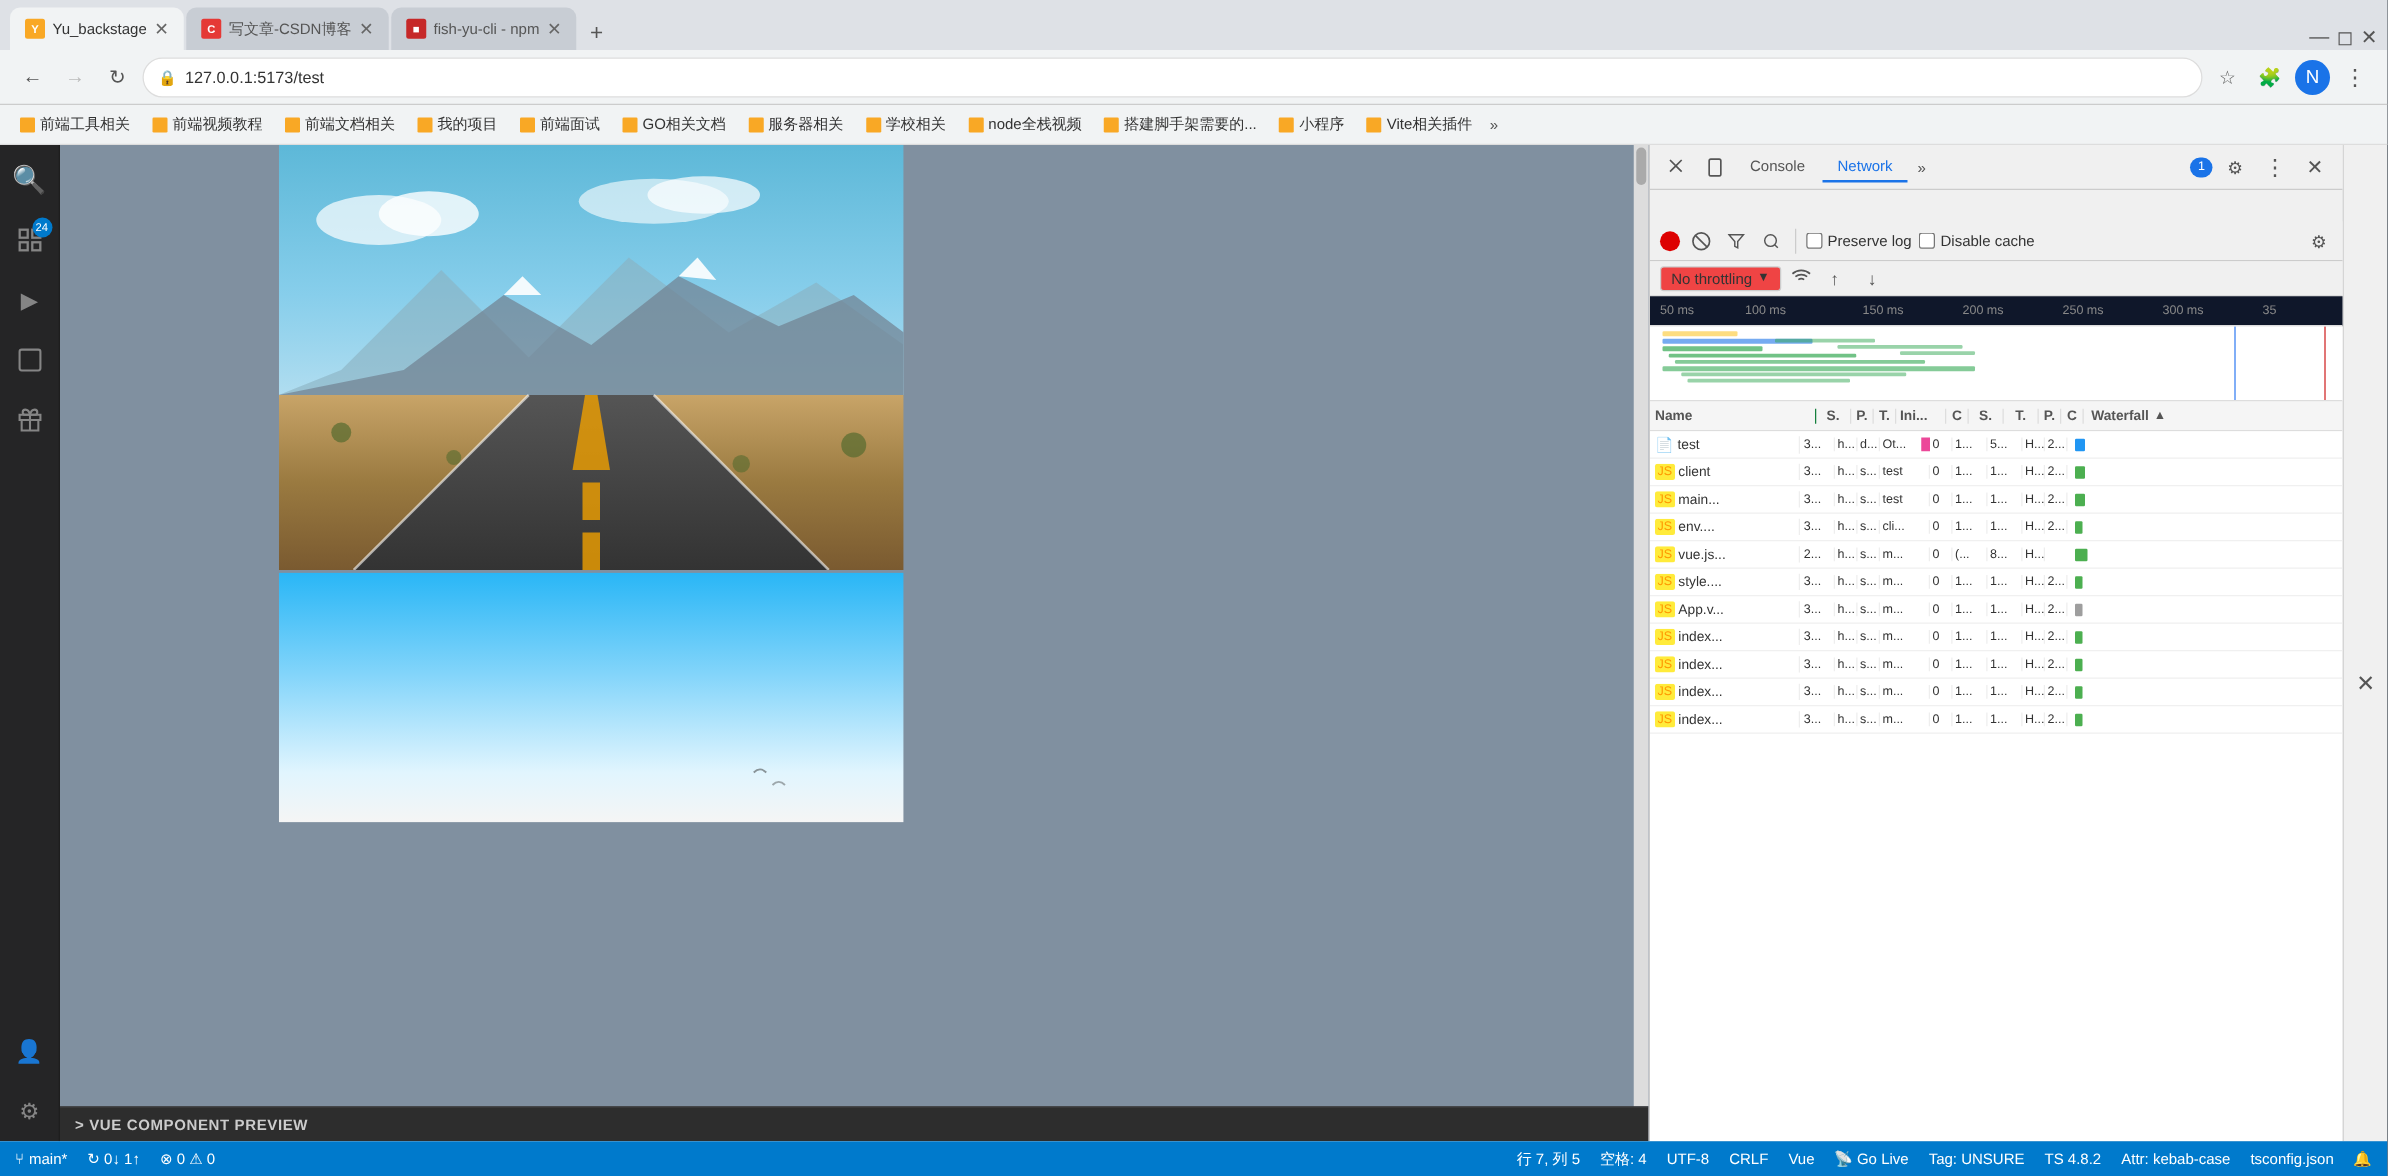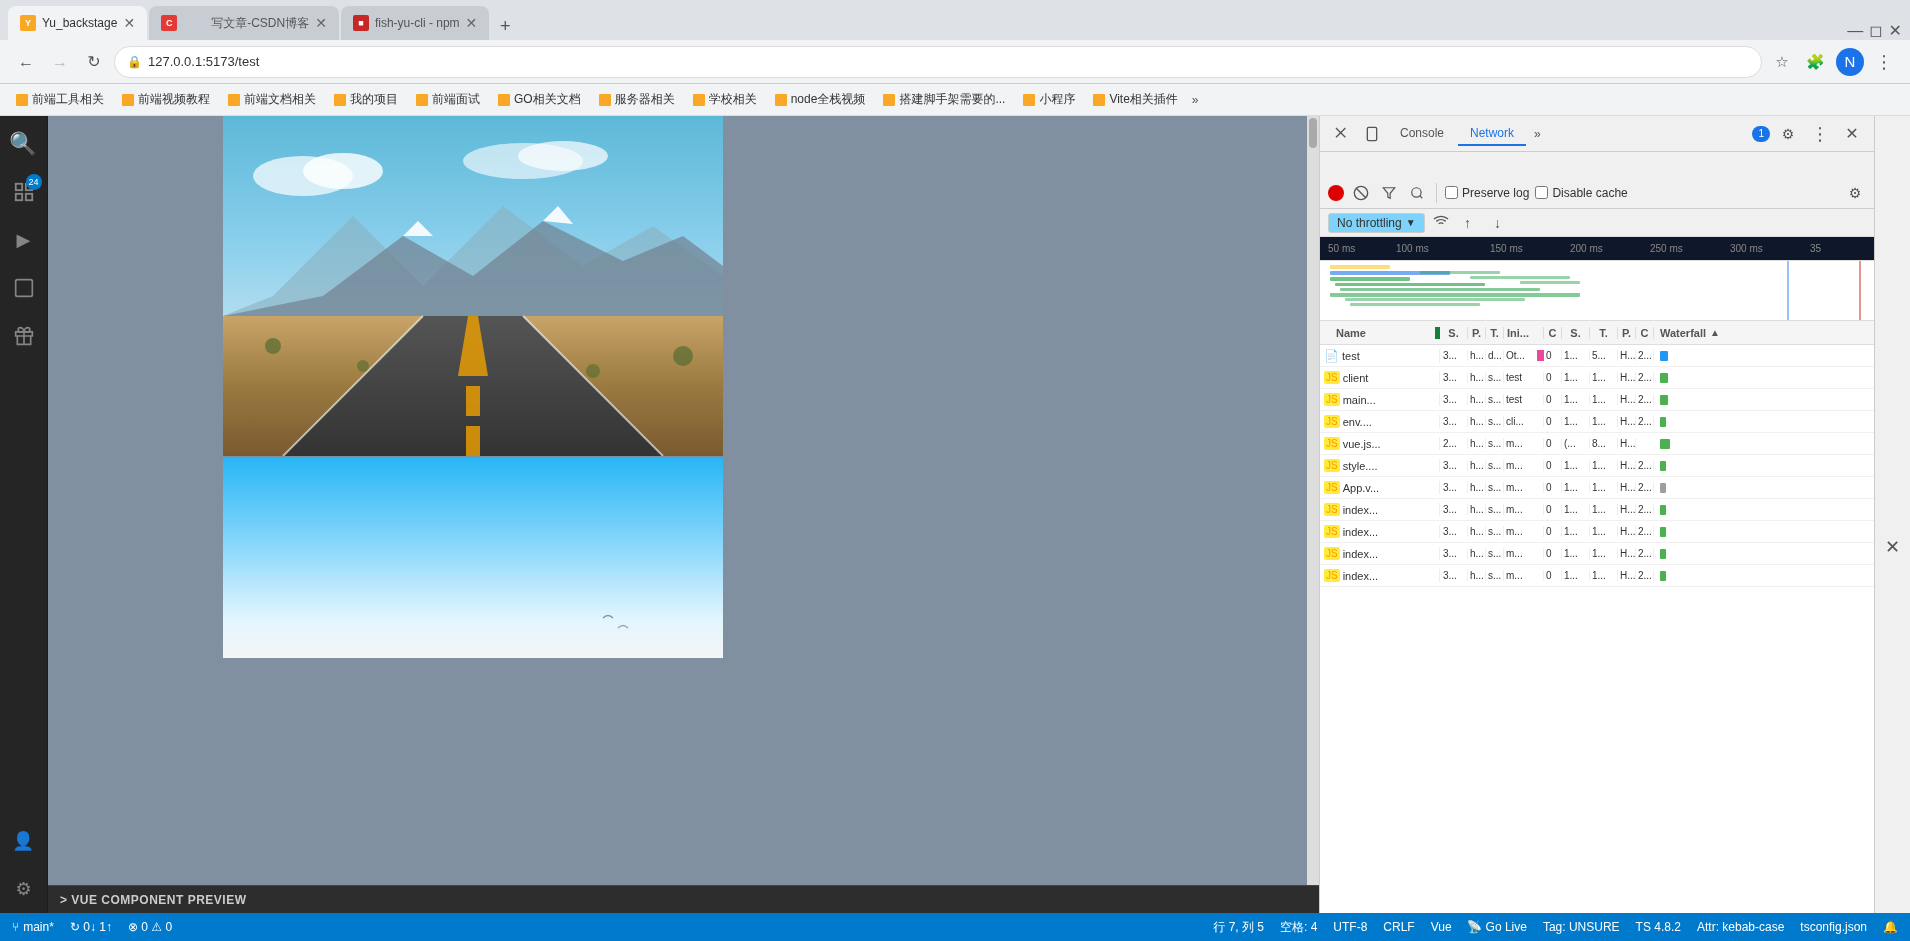--- a/index.html
+++ b/index.html
@@ -13,21 +13,21 @@
   <div style="display:flex; align-items:flex-end; height:40px; background:#dee1e6; padding: 6px 8px 0 8px; gap:2px;">
 
     <div style="display:flex; align-items:center; height:34px; padding:0 12px; border-radius:8px 8px 0 0; background:#f1f3f4; font-size:12px; color:#333; gap:6px; max-width:200px; cursor:pointer;">
       <span style="width:16px;height:16px;background:#f9a825;border-radius:2px;display:flex;align-items:center;justify-content:center;font-size:9px;color:#fff;font-weight:bold;">Y</span>
       <span style="flex:1;white-space:nowrap;overflow:hidden;text-overflow:ellipsis;">Yu_backstage</span>
       <span style="font-size:14px;color:#666;cursor:pointer;">✕</span>
     </div>
 
     <div style="display:flex; align-items:center; height:34px; padding:0 12px; border-radius:8px 8px 0 0; background:#c8cdd4; font-size:12px; color:#555; gap:6px; max-width:200px; cursor:pointer;">
       <span style="width:16px;height:16px;background:#e53935;border-radius:2px;display:flex;align-items:center;justify-content:center;font-size:9px;color:#fff;font-weight:bold;">C</span>
-      <span style="flex:1;white-space:nowrap;overflow:hidden;text-overflow:ellipsis;margin-left:28px;">写文章-CSDN博客</span>
+      <span style="flex:1;white-space:nowrap;overflow:hidden;text-overflow:ellipsis;">写文章-CSDN博客</span>
       <span style="font-size:14px;color:#666;cursor:pointer;">✕</span>
     </div>
 
     <div style="display:flex; align-items:center; height:34px; padding:0 12px; border-radius:8px 8px 0 0; background:#c8cdd4; font-size:12px; color:#555; gap:6px; max-width:200px; cursor:pointer;">
       <span style="width:16px;height:16px;background:#c62828;border-radius:2px;display:flex;align-items:center;justify-content:center;font-size:9px;color:#fff;font-weight:bold;">■</span>
       <span style="flex:1;white-space:nowrap;overflow:hidden;text-overflow:ellipsis;">fish-yu-cli - npm</span>
       <span style="font-size:14px;color:#666;cursor:pointer;">✕</span>
     </div>
     <div style="width:28px;height:28px;display:flex;align-items:center;justify-content:center;cursor:pointer;font-size:18px;color:#555;border-radius:50%;">+</div>
     <div style="margin-left:auto;display:flex;gap:6px;align-items:center;">
@@ -285,21 +285,21 @@
             <label style="display:flex;align-items:center;gap:4px;font-size:12px;color:#333;cursor:pointer;">
               <input type="checkbox" style="cursor: pointer;">
               <span>Disable cache</span>
             </label>
             <div style="margin-left:auto;">
               <div style="width:22px;height:22px;display:flex;align-items:center;justify-content:center;cursor:pointer;font-size:14px;color:#555;">⚙</div>
             </div>
           </div>
 
           <div style="display:flex;align-items:center;height:28px;background:#f0f0f0;border-bottom:1px solid #ddd;padding:0 8px;gap:8px;">
-            <div style="display:flex;align-items:center;gap:4px;font-size:12px;color:#333;cursor:pointer;border:1px solid #ccc;border-radius:3px;padding:2px 8px;background:#7dd3fc;">
+            <div style="display:flex;align-items:center;gap:4px;font-size:12px;color:#333;cursor:pointer;border:1px solid #ccc;border-radius:3px;padding:2px 8px;background:#ef4444;">
               <span>No throttling</span>
               <span style="font-size:10px;">▼</span>
             </div>
             <div style="font-size:14px;color:#555;">
               <svg width="16" height="16" viewBox="0 0 24 24" fill="none" stroke="#555" stroke-width="2">
                   <path d="M5 12.55a11 11 0 0 1 14.08 0"></path>
                   <path d="M1.42 9a16 16 0 0 1 21.16 0"></path>
                   <path d="M8.53 16.11a6 6 0 0 1 6.95 0"></path>
                   <line x1="12" y1="20" x2="12.01" y2="20"></line>
                 </svg>
@@ -338,21 +338,21 @@
                 <rect x="100" y="10" width="80" height="3" fill="#34a853" opacity="0.5" rx="1"></rect>
                 <rect x="150" y="15" width="100" height="3" fill="#34a853" opacity="0.5" rx="1"></rect>
                 <rect x="200" y="20" width="60" height="3" fill="#34a853" opacity="0.5" rx="1"></rect>
               </svg>
             </div>
           </div>
 
           <div style="flex:1;overflow:hidden;display:flex;flex-direction:column;">
 
             <div style="display:flex;align-items:center;height:24px;background:#f5f5f5;border-bottom:1px solid #ddd;font-size:11px;color:#555;font-weight:bold;flex-shrink:0;">
-              <div style="width:120px;padding:0 16px;border-right:5px solid #15803d;overflow:hidden;text-overflow:ellipsis;white-space:nowrap;">Name</div>
+              <div style="width:133px;padding:0 4px;border-right:1px solid #15803d;overflow:hidden;text-overflow:ellipsis;white-space:nowrap;">Name</div>
               <div style="width:28px;padding:0 3px;border-right:1px solid #ddd;text-align:center;">S.</div>
               <div style="width:18px;padding:0 2px;border-right:1px solid #ddd;text-align:center;">P.</div>
               <div style="width:18px;padding:0 2px;border-right:1px solid #ddd;text-align:center;">T.</div>
               <div style="width:40px;padding:0 3px;border-right:1px solid #ddd;overflow:hidden;text-overflow:ellipsis;white-space:nowrap;">Ini...</div>
               <div style="width:18px;padding:0 2px;border-right:1px solid #ddd;text-align:center;">C</div>
               <div style="width:28px;padding:0 2px;border-right:1px solid #ddd;text-align:center;">S.</div>
               <div style="width:28px;padding:0 2px;border-right:1px solid #ddd;text-align:center;">T.</div>
               <div style="width:18px;padding:0 2px;border-right:1px solid #ddd;text-align:center;">P.</div>
               <div style="width:18px;padding:0 2px;border-right:1px solid #ddd;text-align:center;">C</div>
               <div style="flex:1;padding:0 6px;display:flex;align-items:center;gap:4px;">

